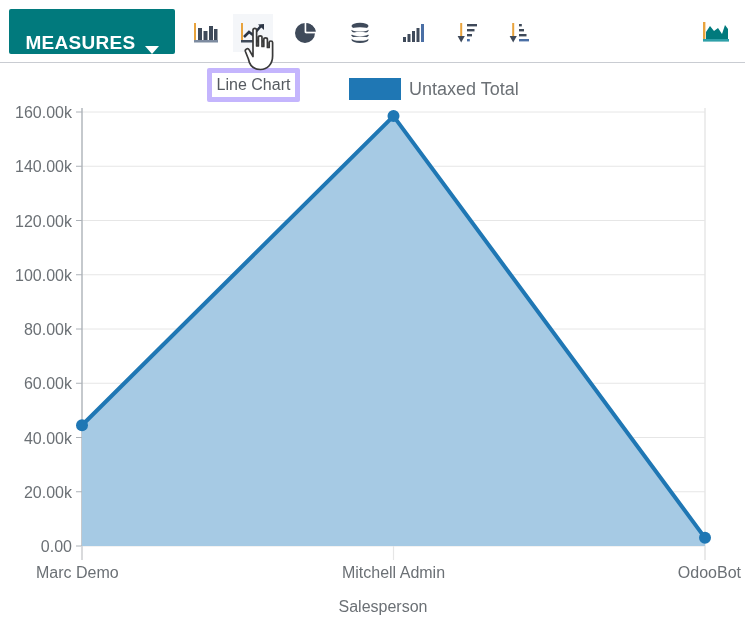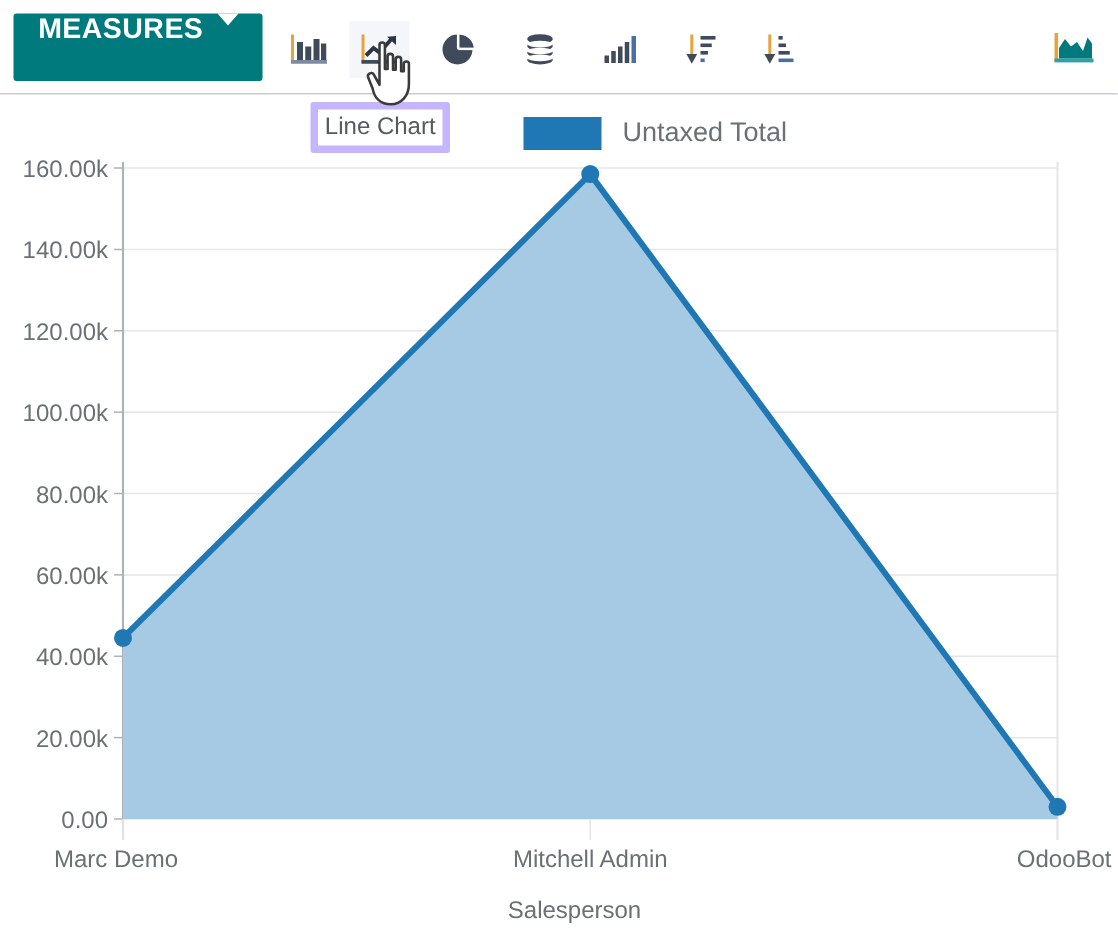--- a/index.html
+++ b/index.html
@@ -30,21 +30,21 @@
     width: 166px; height: 45px;
     background: #017a7d;
     color: #ffffff;
     border: none;
     border-radius: 2px;
     font-family: "Liberation Sans", sans-serif;
     font-size: 19px;
     font-weight: 700;
     letter-spacing: .3px;
     display: flex;
-    align-items: flex-start;
+    align-items: flex-end;
     justify-content: center;
     gap: 9px;
     cursor: pointer;
     padding: 0;
   }
   #measures-button .caret {
     width: 0; height: 0;
     border-left: 7px solid transparent;
     border-right: 7px solid transparent;
     border-top: 8px solid #ffffff;
@@ -86,22 +86,22 @@
     left: 240px; top: 26px;
     z-index: 60;
     pointer-events: none;
   }
 
   
   #legend {
     position: absolute;
     left: 302px; top: 78px;
     display: flex;
-    align-items: flex-start;
-    gap: 14px;
+    align-items: center;
+    gap: 8px;
     z-index: 20;
     padding-left: 47px;
   }
   #legend .swatch {
     width: 52px; height: 22px;
     background: #1f77b4;
   }
   #legend .legend-label {
     font-size: 18px;
     color: #6b7075;

